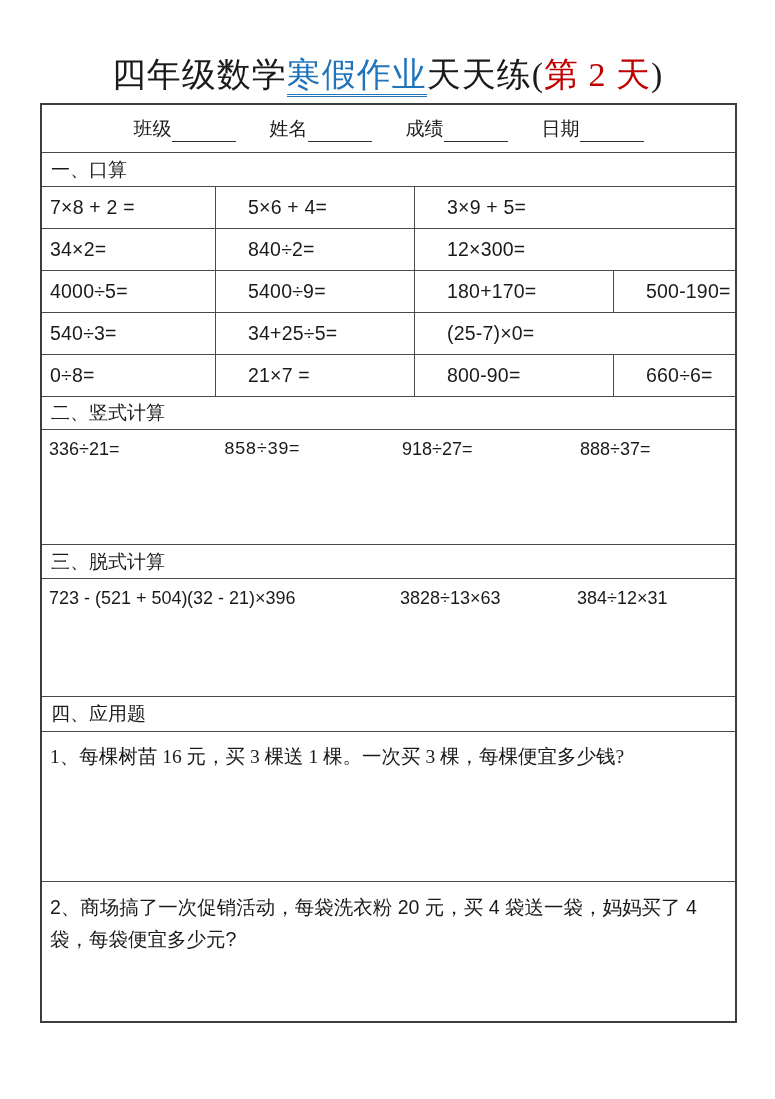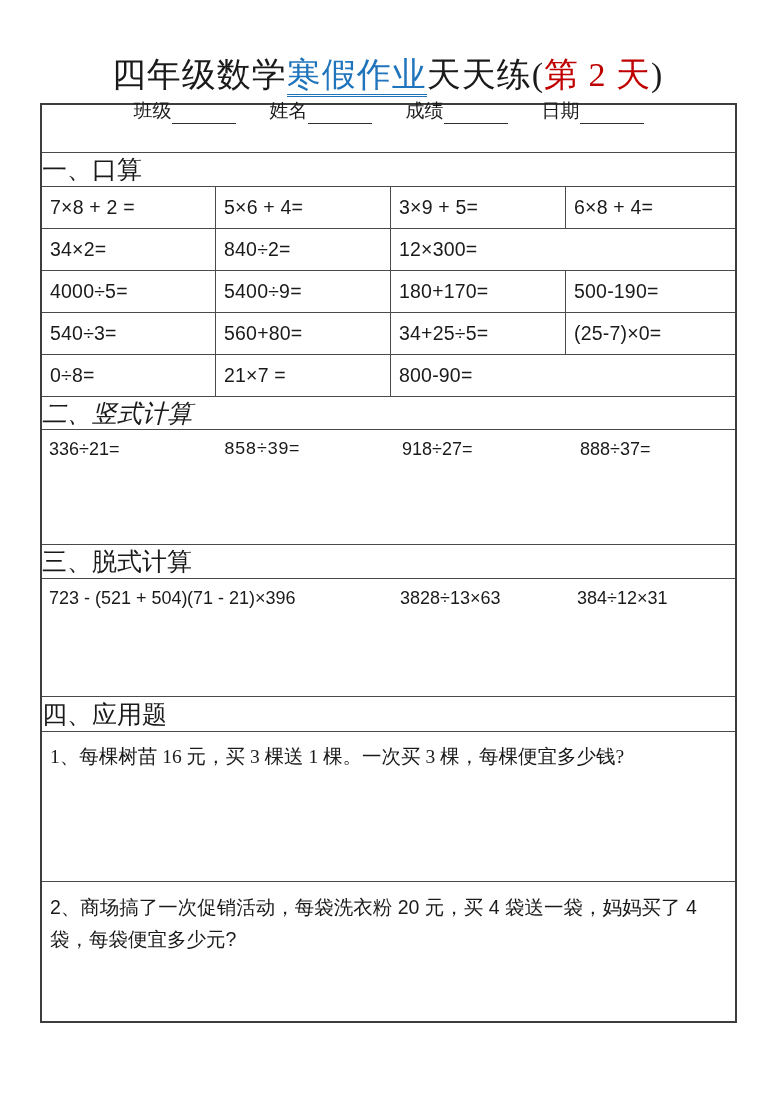--- a/index.html
+++ b/index.html
@@ -44,44 +44,46 @@
     font-size: 19px;
   }
   .row { border-bottom: 1px solid #4a4a4a; position: relative; }
   .row:last-child { border-bottom: none; }
   .r-head {
     height: 48px;
     display: flex;
     justify-content: center;
     align-items: flex-end;
     gap: 34px;
-    padding-bottom: 28px;
+    padding-bottom: 10px;
   }
   .field { display: flex; align-items: flex-end; }
   .field .lbl { font-size: 19px; }
   .blank {
     display: inline-block;
     width: 64px;
     border-bottom: 1.5px solid #2f2f2f;
     height: 20px;
   }
   .r-sec {
     height: 34px;
     display: flex;
     align-items: center;
-    font-size: 25px;
+    padding-left: 9px;
+    font-size: 19px;
   }
-  .sec2 { height: 33px; font-style: italic; }
+  .sec2 { height: 33px; }
   .sec3 { height: 34px; text-align: center; }
   .sec4 { height: 35px; }
   
   .grid-row {
     height: 42px;
     display: grid;
     grid-template-columns: 174px 175px 175px 1fr;
+    gap: 24px;
   }
   .grid-row .cell {
     border-right: 1px solid #4a4a4a;
     display: flex;
     align-items: center;
     padding-left: 8px;
     font-size: 19.5px;
     letter-spacing: 0.2px;
   }
   .grid-row .cell:last-child { border-right: none; }
@@ -134,57 +136,56 @@
           <span class="blank"></span>
       </span>
     </div>
 
     <div class="row r-sec">一、口算</div>
 
     <div class="row grid-row">
       <div class="cell">7×8 + 2 =</div>
       <div class="cell">5×6 + 4=</div>
       <div class="cell">3×9 + 5=</div>
-      <div class="cell">6×8 + 4=</div>
     </div>
     <div class="row grid-row">
       <div class="cell">34×2=</div>
       <div class="cell">840÷2=</div>
       <div class="cell">12×300=</div>
     </div>
     <div class="row grid-row">
       <div class="cell">4000÷5=</div>
       <div class="cell">5400÷9=</div>
       <div class="cell">180+170=</div>
       <div class="cell">500-190=</div>
     </div>
     <div class="row grid-row">
       <div class="cell">540÷3=</div>
-      <div class="cell">560+80=</div>
       <div class="cell">34+25÷5=</div>
       <div class="cell">(25-7)×0=</div>
     </div>
     <div class="row grid-row">
       <div class="cell">0÷8=</div>
       <div class="cell">21×7 =</div>
       <div class="cell">800-90=</div>
+      <div class="cell">660÷6=</div>
     </div>
 
     <div class="row r-sec sec2">二、竖式计算</div>
     <div class="row r-vert">
       <span class="work-item v0">336÷21=</span>
       <span class="work-item v1">858÷39=</span>
       <span class="work-item v2">918÷27=</span>
       <span class="work-item v3">888÷37=</span>
     </div>
 
     <div class="row r-sec sec3">三、脱式计算</div>
     <div class="row r-step">
       <span class="work-item s0">723 - (521 + 504)</span>
-      <span class="work-item s1">(71 - 21)×396</span>
+      <span class="work-item s1">(32 - 21)×396</span>
       <span class="work-item s2">3828÷13×63</span>
       <span class="work-item s3">384÷12×31</span>
     </div>
 
     <div class="row r-sec sec4">四、应用题</div>
     <div class="row r-p1">
       <div class="wp">1、每棵树苗 16 元，买 3 棵送 1 棵。一次买 3 棵，每棵便宜多少钱?</div>
     </div>
     <div class="row r-p2">
       <div class="wp">2、商场搞了一次促销活动，每袋洗衣粉 20 元，买 4 袋送一袋，妈妈买了 4 袋，每袋便宜多少元?</div>

